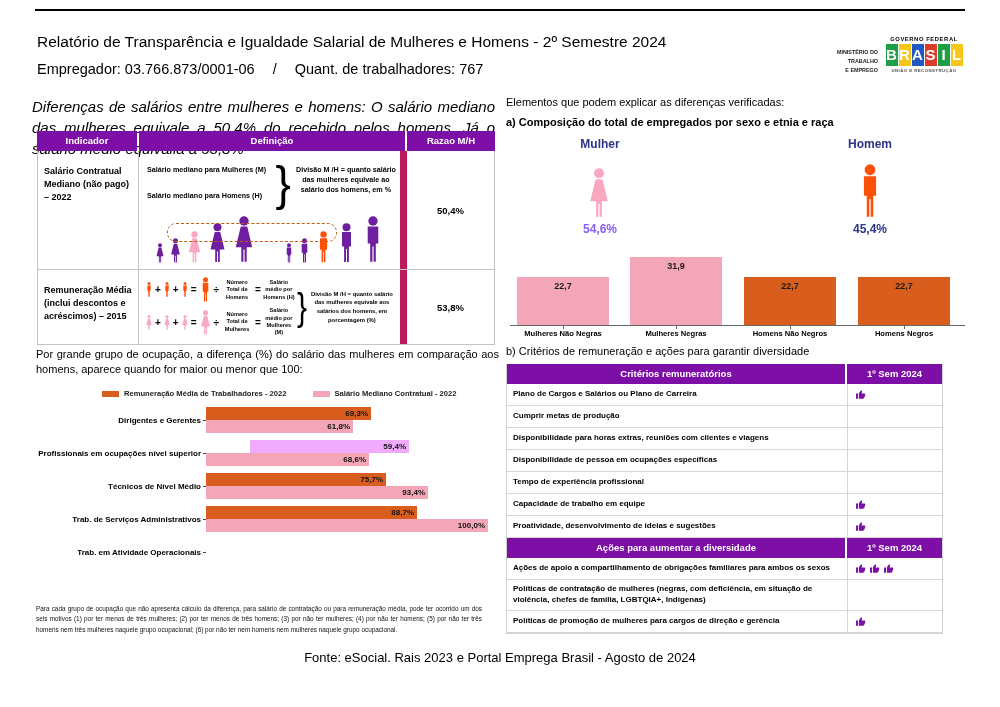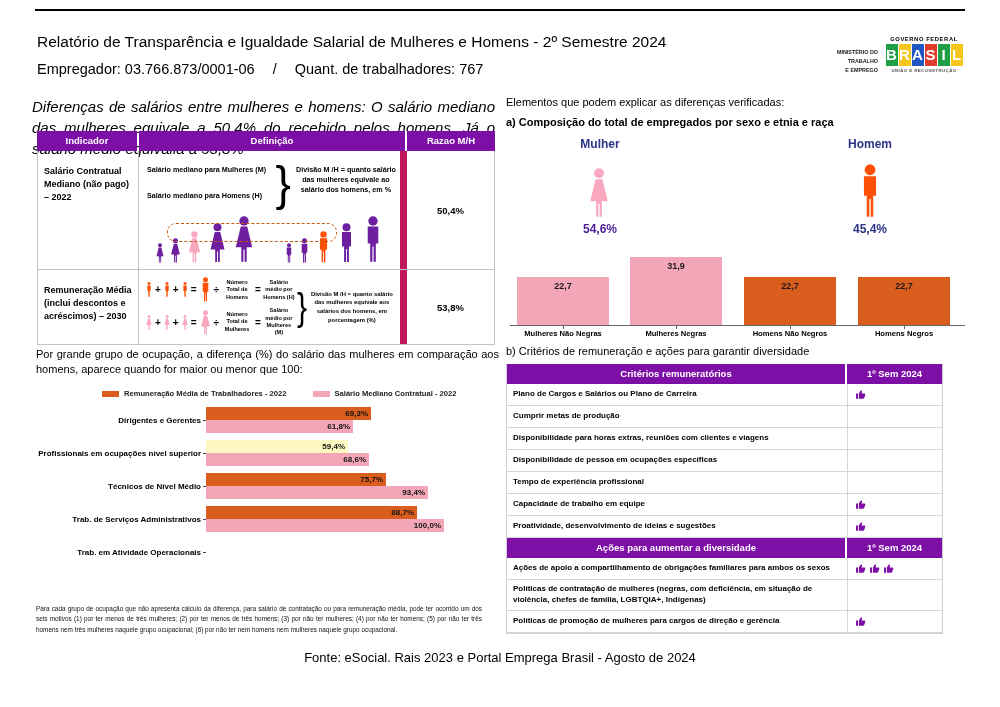--- a/index.html
+++ b/index.html
@@ -175,21 +175,21 @@
                 <svg viewBox="0 0 40 80" width="24" height="47">
                   <circle cx="20" cy="8.5" r="8" fill="#6D1FA0"></circle>
                   <path d="M11 18 L29 18 L29 47 L24.8 47 L24.8 78 L21 78 L21 52 L19 52 L19 78 L15.2 78 L15.2 47 L11 47 Z" fill="#6D1FA0"></path>
                 </svg>
               </div>
           </div>
         </div>
         <div class="mc3">50,4%</div>
       </div>
       <div class="med-row med-row2">
-        <div class="mc1">Remuneração Média (inclui descontos e acréscimos) – 2030</div>
+        <div class="mc1">Remuneração Média (inclui descontos e acréscimos) – 2015</div>
         <div class="mc2">
           <div class="formula-wrap">
             <div class="fcol">
               <div class="frow" id="frow-men">
                   <svg viewBox="0 0 40 80" width="8" height="15">
                     <circle cx="20" cy="8.5" r="8" fill="#FD5108"></circle>
                     <path d="M11 18 L29 18 L29 47 L24.8 47 L24.8 78 L21 78 L21 52 L19 52 L19 78 L15.2 78 L15.2 47 L11 47 Z" fill="#FD5108"></path>
                   </svg>
                   <span class="fop">+</span>
                   <svg viewBox="0 0 40 80" width="8" height="15">
@@ -259,21 +259,21 @@
             <span class="val">69,3%</span>
           </div>
           <div class="hbar" style="top: 13px; width: 147px; background: rgb(242, 166, 184);">
             <span class="val">61,8%</span>
           </div>
         </div>
       </div>
       <div class="hrow">
         <div class="hlabel">Profissionais em ocupações nível superior<span class="htick"></span></div>
         <div class="hbars">
-          <div class="hbar" style="top: 0px; width: 142px; background: #fef9c3;">
+          <div class="hbar" style="top: 0px; width: 159px; background: #f0abfc; margin-left: 44px;">
             <span class="val">59,4%</span>
           </div>
           <div class="hbar" style="top: 13px; width: 163px; background: rgb(242, 166, 184);">
             <span class="val">68,6%</span>
           </div>
         </div>
       </div>
       <div class="hrow">
         <div class="hlabel">Técnicos de Nível Médio<span class="htick"></span></div>
         <div class="hbars">
@@ -284,21 +284,21 @@
             <span class="val">93,4%</span>
           </div>
         </div>
       </div>
       <div class="hrow">
         <div class="hlabel">Trab. de Serviços Administrativos<span class="htick"></span></div>
         <div class="hbars">
           <div class="hbar" style="top: 0px; width: 211px; background: rgb(217, 94, 30);">
             <span class="val">88,7%</span>
           </div>
-          <div class="hbar" style="top: 13px; width: 238px; background: rgb(242, 166, 184);">
+          <div class="hbar" style="top: 13px; width: 238px; background: rgb(242, 166, 184); padding-left: 44px;">
             <span class="val">100,0%</span>
           </div>
         </div>
       </div>
       <div class="hrow">
         <div class="hlabel">Trab. em Atividade Operacionais<span class="htick"></span></div>
         <div class="hbars"></div>
       </div>
     </div>
   <div class="footnote">Para cada grupo de ocupação que não apresenta cálculo da diferença, para salário de contratação ou para remuneração média, pode ter ocorrido um dos seis motivos (1) por ter menos de três mulheres; (2) por ter menos de três homens; (3) por não ter mulheres; (4) por não ter homens; (5) por não ter três homens nem três mulheres naquele grupo ocupacional; (6) por não ter nem homens nem mulheres naquele grupo ocupacional.</div>
@@ -309,21 +309,21 @@
   <div class="sexlabel" style="left: 540px; top: 137px; color: rgb(43, 52, 135);">Mulher</div>
   <div class="sexlabel" style="left: 810px; top: 137px; color: rgb(43, 52, 135);">Homem</div>
   <div class="bigicon" id="icon-mulher" style="left:586px;top:168px;"><svg viewBox="0 0 40 80" width="26" height="50">
         <circle cx="20" cy="8.5" r="8" fill="#F9A8C0"></circle>
         <path d="M14.5 18 L25.5 18 L34 53 L24.6 53 L24.6 78 L21 78 L21 57 L19 57 L19 78 L15.4 78 L15.4 53 L6 53 Z" fill="#F9A8C0"></path>
       </svg></div>
   <div class="bigicon" id="icon-homem" style="left:856px;top:164px;"><svg viewBox="0 0 40 80" width="28" height="54">
         <circle cx="20" cy="8.5" r="8" fill="#FD5108"></circle>
         <path d="M11 18 L29 18 L29 47 L24.8 47 L24.8 78 L21 78 L21 52 L19 52 L19 78 L15.2 78 L15.2 47 L11 47 Z" fill="#FD5108"></path>
       </svg></div>
-  <div class="sexpct" style="left: 540px; top: 222px; color: #4c1d95;">54,6%</div>
+  <div class="sexpct" style="left: 540px; top: 222px; color: #8b5cf6;">54,6%</div>
   <div class="sexpct" style="left: 810px; top: 222px; color: rgb(43, 52, 135);">45,4%</div>
 
   <div class="vchart">
     <div class="vplot" id="vplot">
         <div class="vbar" style="left: 7px; height: 48px; background: rgb(242, 166, 184);">
           <span class="val">22,7</span>
         </div>
         <div class="vbar" style="left: 120px; height: 68px; background: rgb(242, 166, 184);">
           <span class="val">31,9</span>
         </div>

